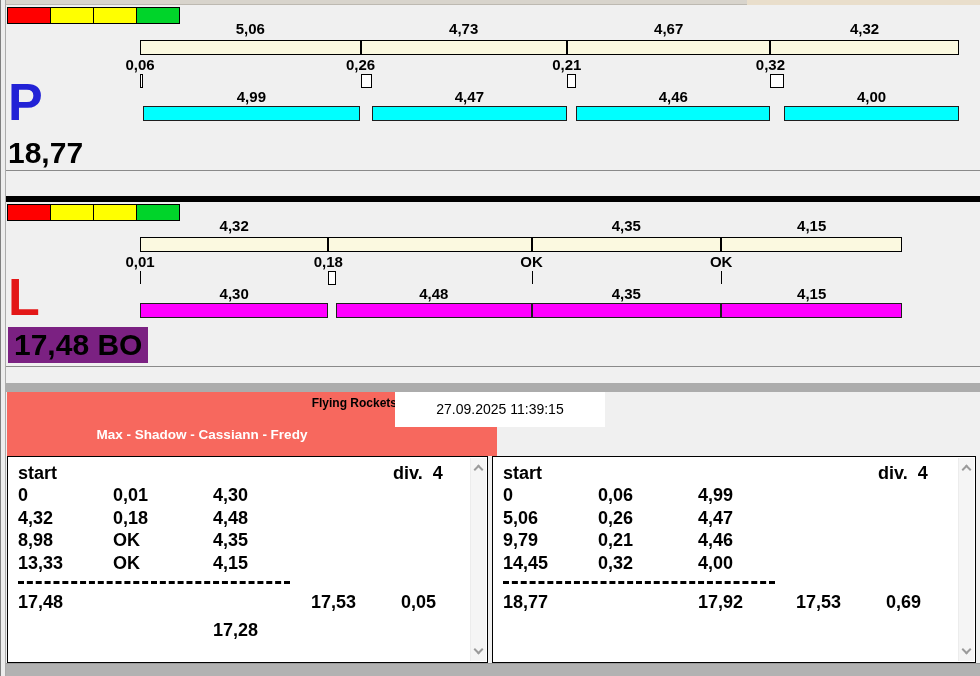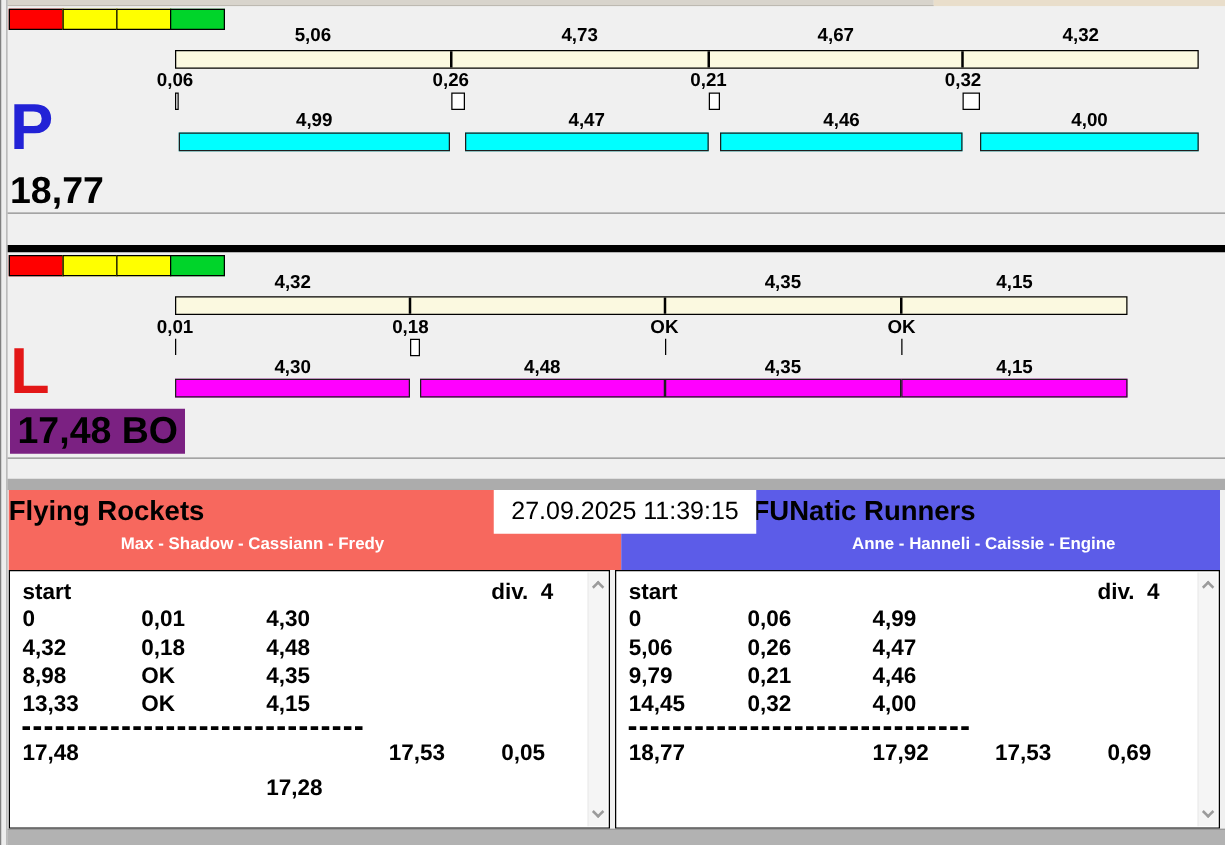--- a/index.html
+++ b/index.html
@@ -23,24 +23,24 @@
   .topbar{position:absolute;height:15px;border:1px solid #000;}
   .topbar-div{position:absolute;top:0;width:2px;height:13px;background:#000;}
   .tickline{position:absolute;width:0;height:13px;border-left:1px solid #000;}
   .tickbox{position:absolute;height:14px;background:#fff;border:1px solid #000;}
   .legbar{position:absolute;height:15px;border:1px solid #1e1e1e;}
   .sep-line{position:absolute;left:0;width:980px;height:0;border-top:1px solid #8A8A8A;}
   .thick-divider{position:absolute;left:0;top:196px;width:980px;height:6px;background:#000;}
   .gray-band{position:absolute;left:0;top:383px;width:980px;height:9px;background:#ACACAC;}
   
   .team-header{position:absolute;top:392px;height:64px;}
-  .team-title{position:absolute;top:4px;font-size:22px;font-weight:bold;text-align:left;color:#000;}
+  .team-title{position:absolute;top:4px;font-size:12px;font-weight:bold;text-align:right;color:#000;}
   .team-members{position:absolute;top:35px;font-size:13.5px;font-weight:bold;text-align:center;color:#fff;}
   .datetime-box{position:absolute;left:395px;top:392px;width:210px;height:35px;background:#fff;
-                font-size:20px;text-align:center;line-height:34px;z-index:10;}
+                font-size:14px;text-align:center;line-height:34px;z-index:10;}
   .cm-label{position:absolute;top:427px;height:29px;line-height:27px;font-size:18px;font-weight:bold;
             color:#fff;text-align:center;z-index:11;}
   
   .ttable{position:absolute;top:456px;height:207px;background:#fff;border:1px solid #000;}
   .tcell{position:absolute;font-size:18px;font-weight:bold;line-height:20px;white-space:pre;}
   .dash-row{position:absolute;border-top:3px dashed #000;}
   .scrollbar{position:absolute;top:1px;bottom:1px;right:1px;width:16px;background:#F5F5F5;border-left:1px solid #ECECEC;}
   .chev{position:absolute;left:4px;width:7px;height:7px;border-left:2px solid #9B9B9B;border-top:2px solid #9B9B9B;}
   .chev.up{top:8px;transform:rotate(45deg);}
   .chev.down{bottom:8px;transform:rotate(225deg);}
@@ -133,24 +133,20 @@
     <div class="total" id="total-l" style="top: 125px; padding: 1px 6px; background: rgb(123, 33, 130);">17,48 BO</div>
   </div>
   <div class="sep-line" style="top:366px;"></div>
 
   <div class="gray-band"></div>
 
   <div class="team-header" id="header-left" style="left: 7px; width: 490px; background: rgb(247, 104, 94);">
     <div class="team-title" style="left:0;width:390px;">Flying Rockets</div>
     <div class="team-members" style="left:0;width:390px;">Max - Shadow - Cassiann - Fredy</div>
   </div>
-  <div class="team-header" id="header-right" style="left: 497px; width: 479px; background: rgb(92, 92, 232);">
-    <div class="team-title" style="left:105px;width:370px;">FUNatic Runners</div>
-    <div class="team-members" style="left:105px;width:370px;">Anne - Hanneli - Caissie - Engine</div>
-  </div>
   <div class="datetime-box">27.09.2025 11:39:15</div>
 
   <div class="ttable" id="table-left" style="left:7px;width:481px;">
     <div class="tbody" id="tbody-left">
         <div class="tcell" style="left: 10px; top: 6px;">start</div>
         <div class="tcell" style="left: 385px; top: 6px;">div.  4</div>
         <div class="tcell" style="left: 10px; top: 28px;">0</div>
         <div class="tcell" style="left: 105px; top: 28px;">0,01</div>
         <div class="tcell" style="left: 205px; top: 28px;">4,30</div>
         <div class="tcell" style="left: 10px; top: 51px;">4,32</div>

